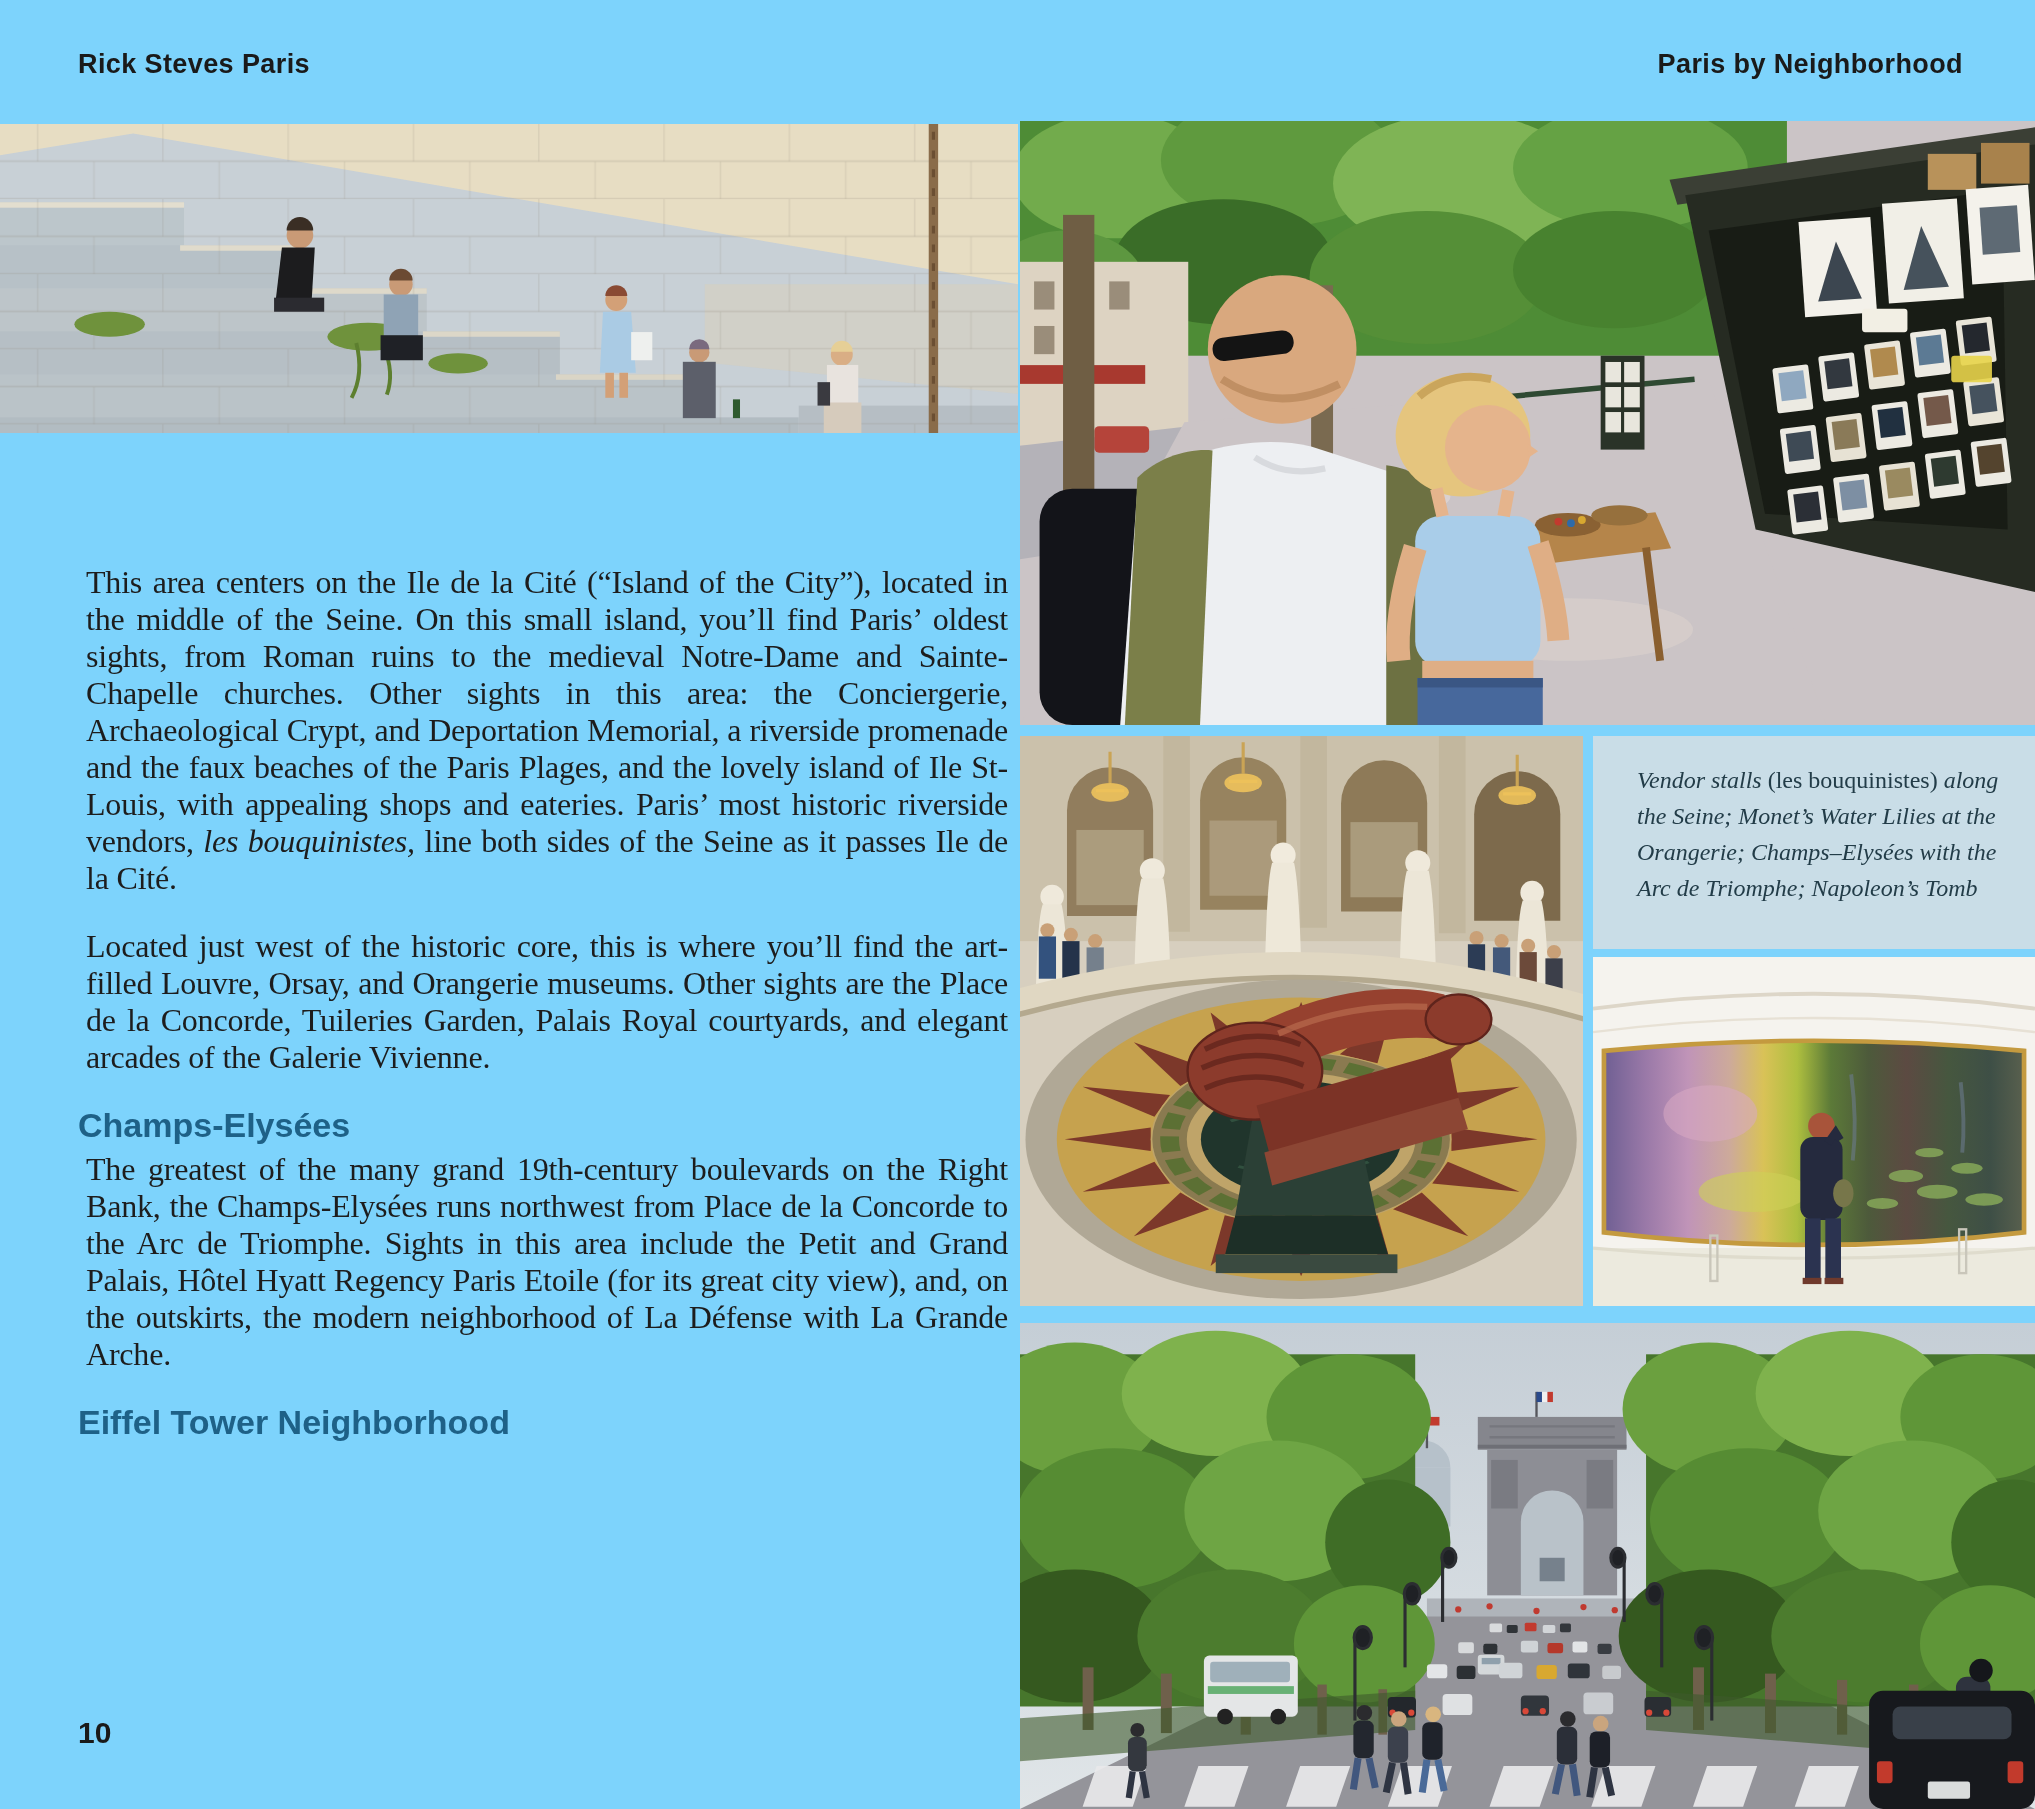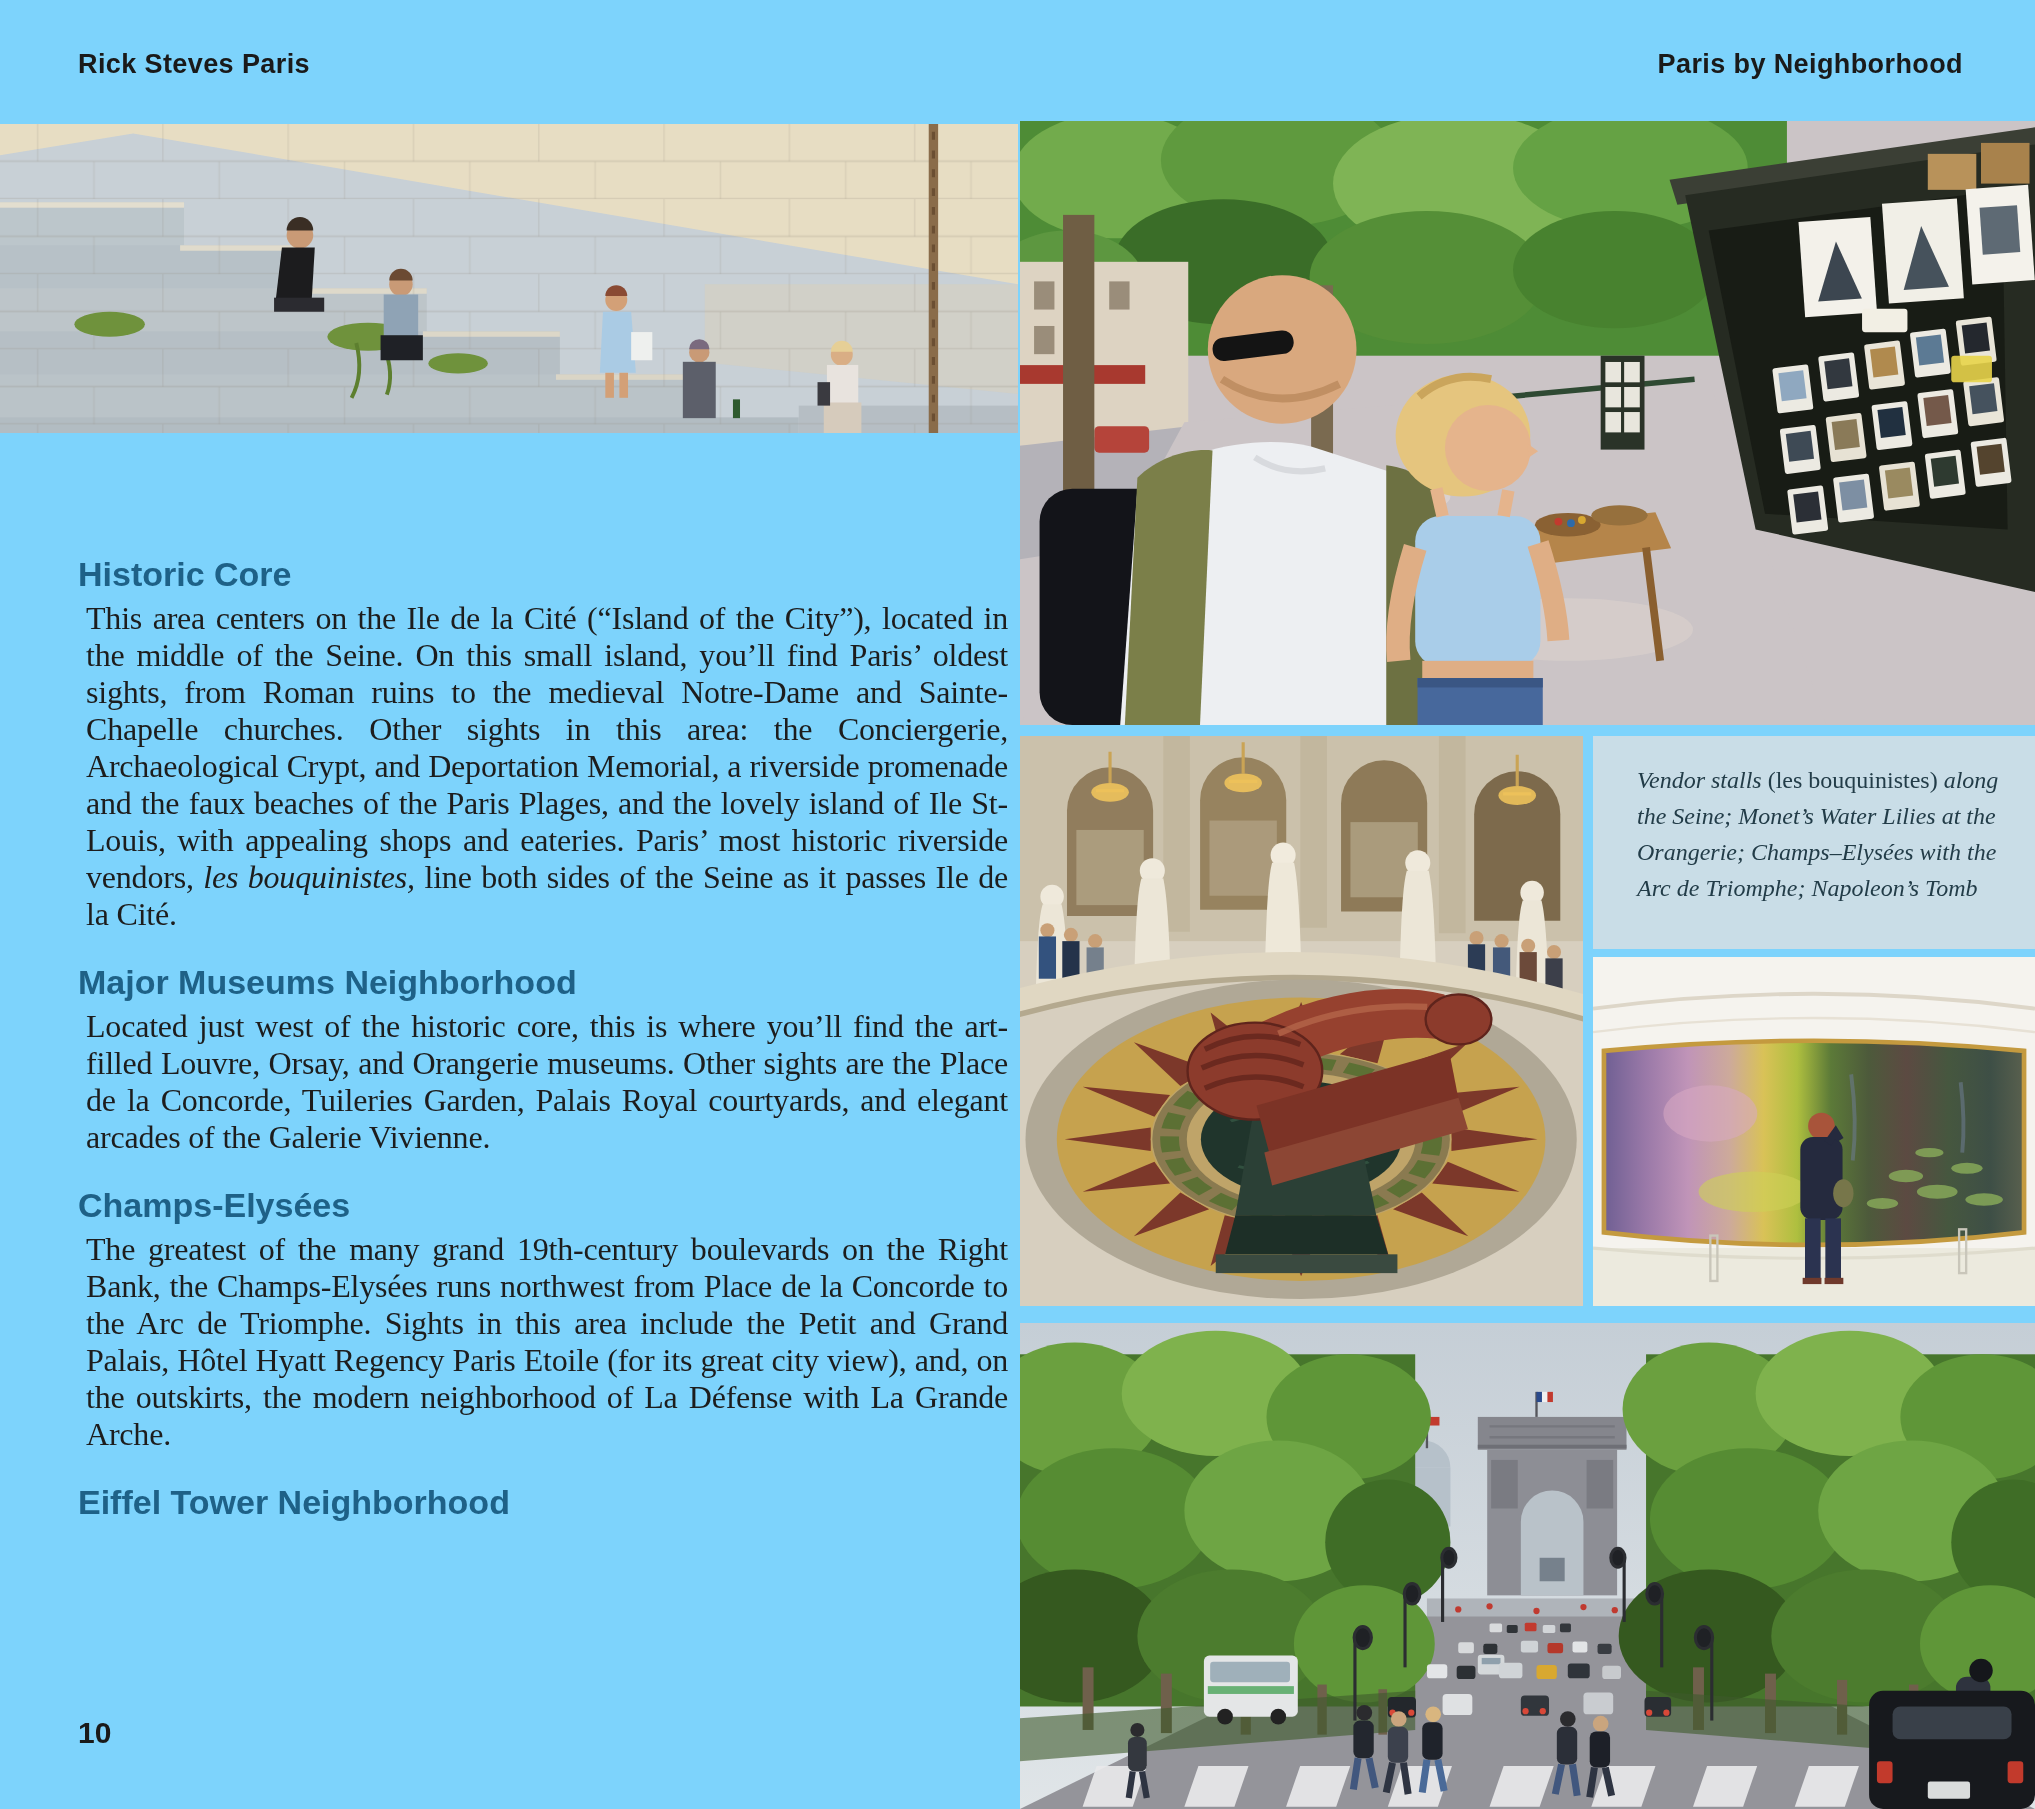--- a/index.html
+++ b/index.html
@@ -113,26 +113,24 @@
             <rect x="1052" y="356" width="48" height="39" fill="#d6cbbc"></rect>
            <rect x="1044" y="330" width="16" height="30" fill="#3a3a40"></rect>
           </g>
       </g>
     </svg>
   </figure>
 
 
   <div class="text-col">
     <section>
-      <h2>Historic Core</h2>
       <p><span>This area centers on the Ile de la Cité (“Island of the City”), located in the middle of the Seine. On this small island, you’ll find Paris’ oldest sights, from Roman ruins to the medieval Notre-Dame and Sainte-Chapelle churches. Other sights in this area: the Conciergerie, Archaeological Crypt, and Deportation Memorial, a riverside promenade and the faux beaches of the Paris Plages, and the lovely island of Ile St-Louis, with appealing shops and eateries. Paris’ most historic riverside vendors, </span><i>les bouquinistes,</i><span> line both sides of the Seine as it passes Ile de la Cité.</span></p>
     </section>
 
     <section>
-      <h2>Major Museums Neighborhood</h2>
       <p><span>Located just west of the historic core, this is where you’ll find the art-filled Louvre, Orsay, and Orangerie museums. Other sights are the Place de la Concorde, Tuileries Garden, Palais Royal courtyards, and elegant arcades of the Galerie Vivienne.</span></p>
     </section>
 
     <section>
       <h2>Champs-Elysées</h2>
       <p><span>The greatest of the many grand 19th-century boulevards on the Right Bank, the Champs-Elysées runs northwest from Place de la Concorde to the Arc de Triomphe. Sights in this area include the Petit and Grand Palais, Hôtel Hyatt Regency Paris Etoile (for its great city view), and, on the outskirts, the modern neighborhood of La Défense with La Grande Arche.</span></p>
     </section>
 
     <section>
       <h2>Eiffel Tower Neighborhood</h2>

